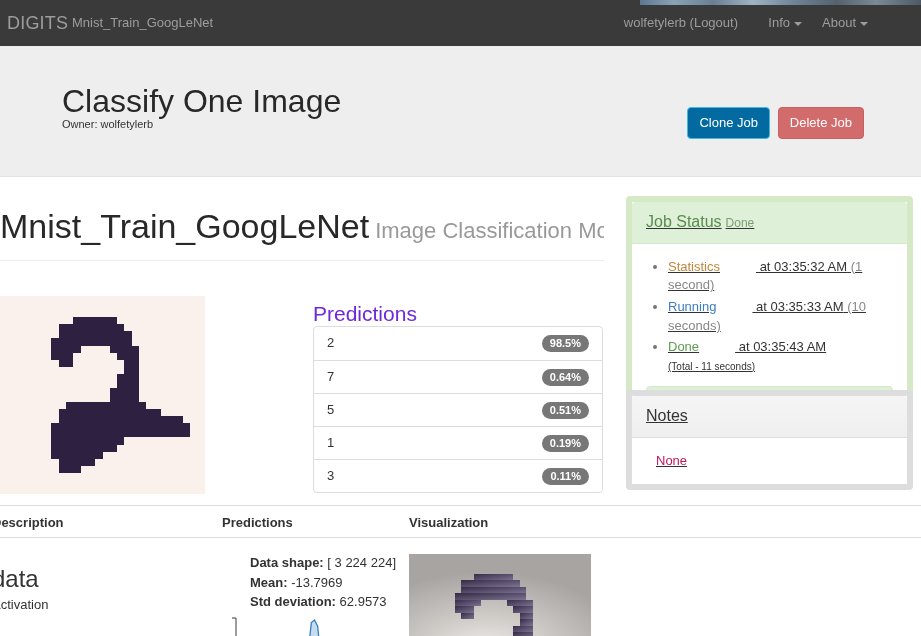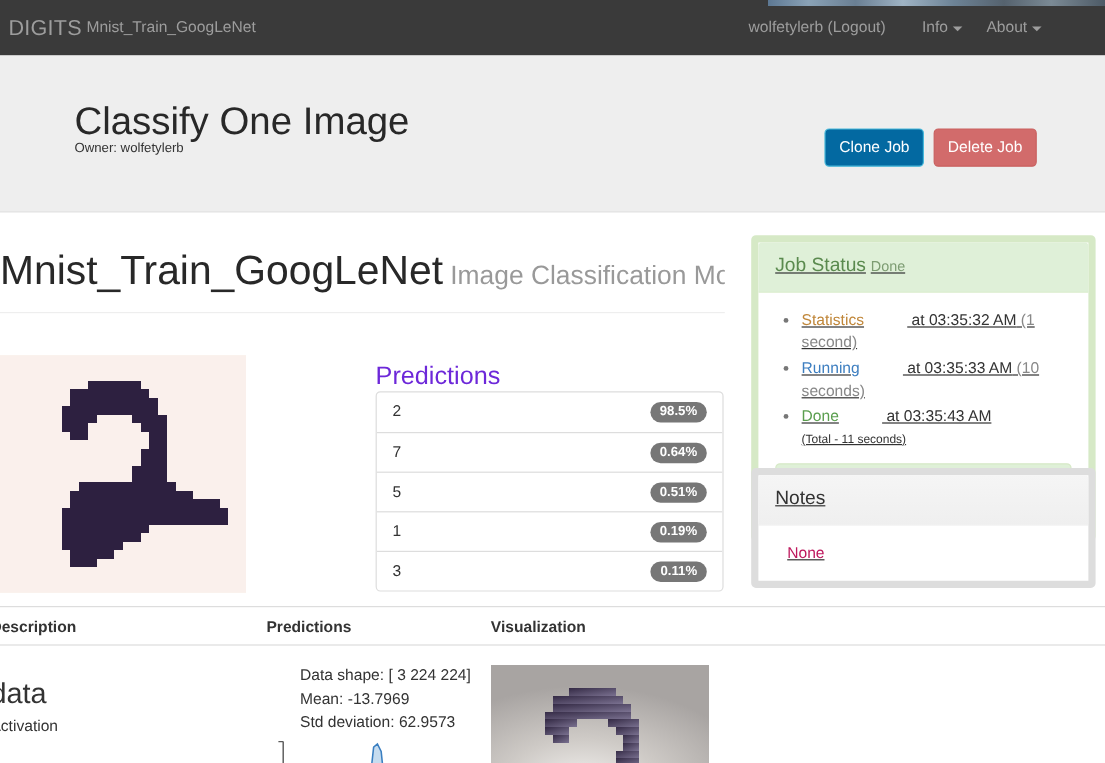--- a/index.html
+++ b/index.html
@@ -195,21 +195,21 @@
   .layer-name {
     position: absolute; left: -8px; top: 24px;
     font-size: 24px; color: #333333;
   }
   .layer-type {
     position: absolute; left: -8px; top: 58px;
     font-size: 13px; color: #333333;
   }
   .stats-block { position: absolute; left: 222px; top: 16px; font-size: 13px; }
   .stats-line { margin-bottom: 1px; color: #333333; }
-  .stats-line b { font-weight: normal; padding-left: 28px; }
+  .stats-line b { font-weight: bold; padding-left: 28px; }
   .stats-line .val { font-weight: normal; text-align: center; }
 
   .hist { position: absolute; left: 222px; top: 78px; width: 175px; height: 58px; overflow: hidden; }
 
   .viz-thumb {
     position: absolute; left: 409px; top: 16px; width: 182px; height: 104px;
     overflow: hidden;
   }
   .viz-canvas { display: block; width: 182px; height: 104px; }
 </style>

